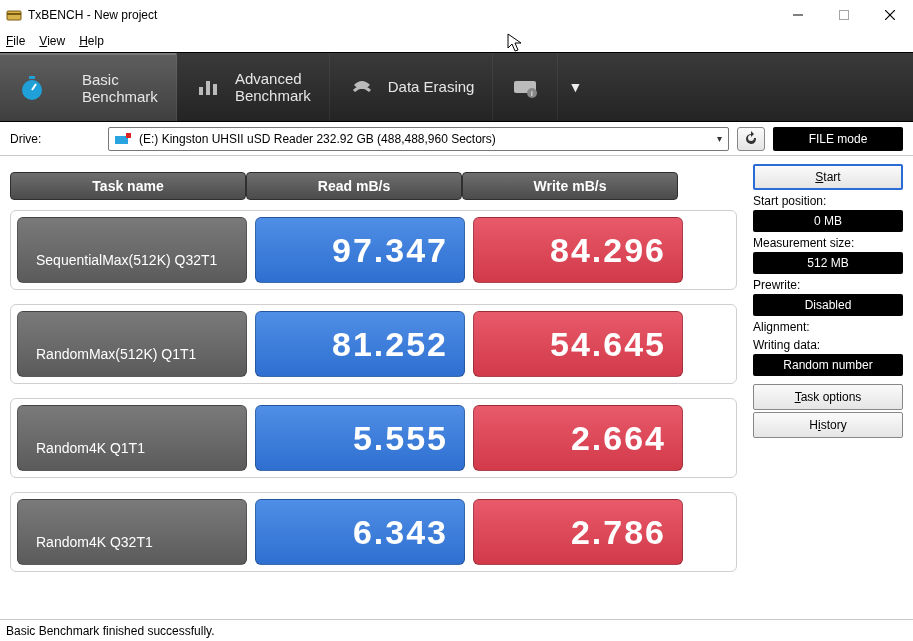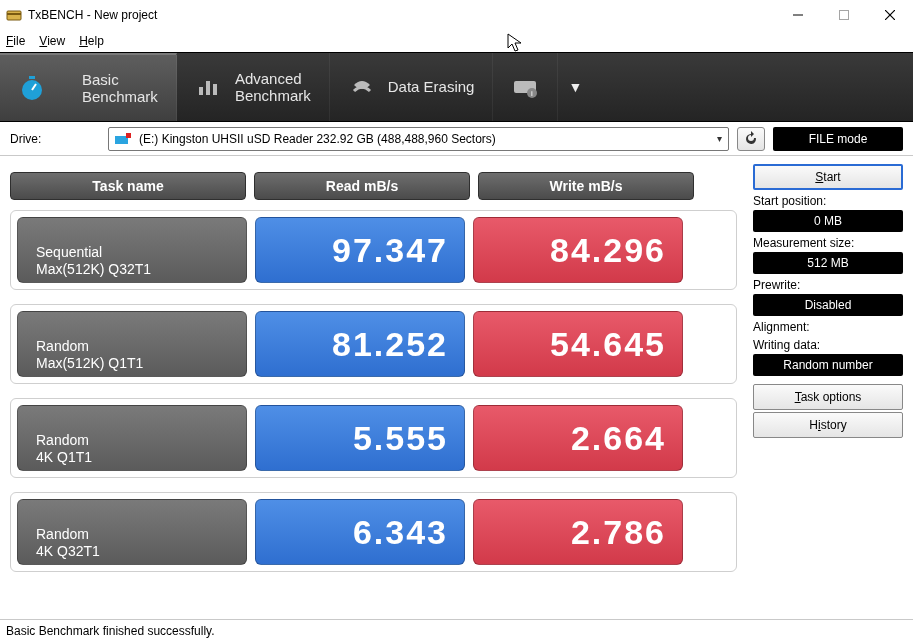--- a/index.html
+++ b/index.html
@@ -27,30 +27,30 @@
 .drive-select { flex:1; height:24px; border:1px solid #777; border-radius:2px; display:flex; align-items:center; padding:0 6px; font-size:12px; gap:8px; background:#fff; }
 .drive-select .dvicon { width:16px; height:12px; }
 .drive-select .chev { margin-left:auto; font-size:10px; color:#333; }
 .refresh-btn { width:28px; height:24px; border:1px solid #888; border-radius:3px; display:flex; align-items:center; justify-content:center; background:linear-gradient(#fafafa,#e4e4e4); cursor:pointer; }
 .file-mode-btn { width:130px; height:24px; background:#000; color:#fff; font-size:12px; display:flex; align-items:center; justify-content:center; border-radius:2px; cursor:pointer; }
 
 .main { display:flex; padding: 8px 10px 0 10px; gap: 16px; }
 .results { flex:1; }
 .side { width: 150px; display:flex; flex-direction:column; gap: 2px; }
 
-.header-row { display:flex; gap: 8px; margin: 8px 0 10px 0; text-align: right; }
+.header-row { display:flex; margin: 8px 0 10px 0; text-align: right; }
 .hdr { background: linear-gradient(#6e6e6e,#4b4b4b); color:#fff; font-size:14px; font-weight:bold; height:28px; display:flex; align-items:center; justify-content:center; border-radius:4px; border:1px solid #2f2f2f; }
 .hdr.task { width: 236px; }
 .hdr.read { width: 216px; }
 .hdr.write { width: 216px; }
 
 .bench-row { display:flex; gap: 8px; padding: 6px; border:1px solid #cfcfcf; border-radius:6px; margin-bottom: 14px; background:#fff; }
 .cell { height: 66px; border-radius:6px; display:flex; align-items:center; justify-content:center; border:1px solid rgba(0,0,0,0.25); }
 .cell.task { width:230px; background:linear-gradient(#7a7a7a,#5b5b5b); color:#fff; font-size:14px; justify-content:flex-start; padding-left:18px; }
-.cell.task .tn { display:flex; flex-direction:column; line-height:1.2;margin-top:21px; }
+.cell.task .tn { display:flex; line-height:1.2;margin-top:21px; }
 .cell.read { width:210px; background:linear-gradient(#4f8fe6,#2f6fd0); color:#fff; font-size:34px; font-weight:bold; letter-spacing:2px; justify-content:flex-end; padding-right:16px; }
 .cell.write { width:210px; background:linear-gradient(#e85a6a,#d23a4a); color:#fff; font-size:34px; font-weight:bold; letter-spacing:2px; justify-content:flex-end; padding-right:16px; }
 
 .side-btn { height:26px; border:1px solid #888; border-radius:2px; background:linear-gradient(#fafafa,#e5e5e5); font-size:12px; display:flex; align-items:center; justify-content:center; cursor:pointer; }
 .side-btn.start { border:2px solid #2a6bd4; }
 .side-label { font-size:12px; margin-top:2px; }
 .side-val { height:22px; background:#000; color:#fff; font-size:12px; display:flex; align-items:center; justify-content:center; border-radius:2px; }
 
 .statusbar { position:absolute; bottom:0; left:0; right:0; height:22px; border-top:1px solid #c9c9c9; display:flex; align-items:center; padding:0 6px; font-size:12px; background:#fff; }
 

